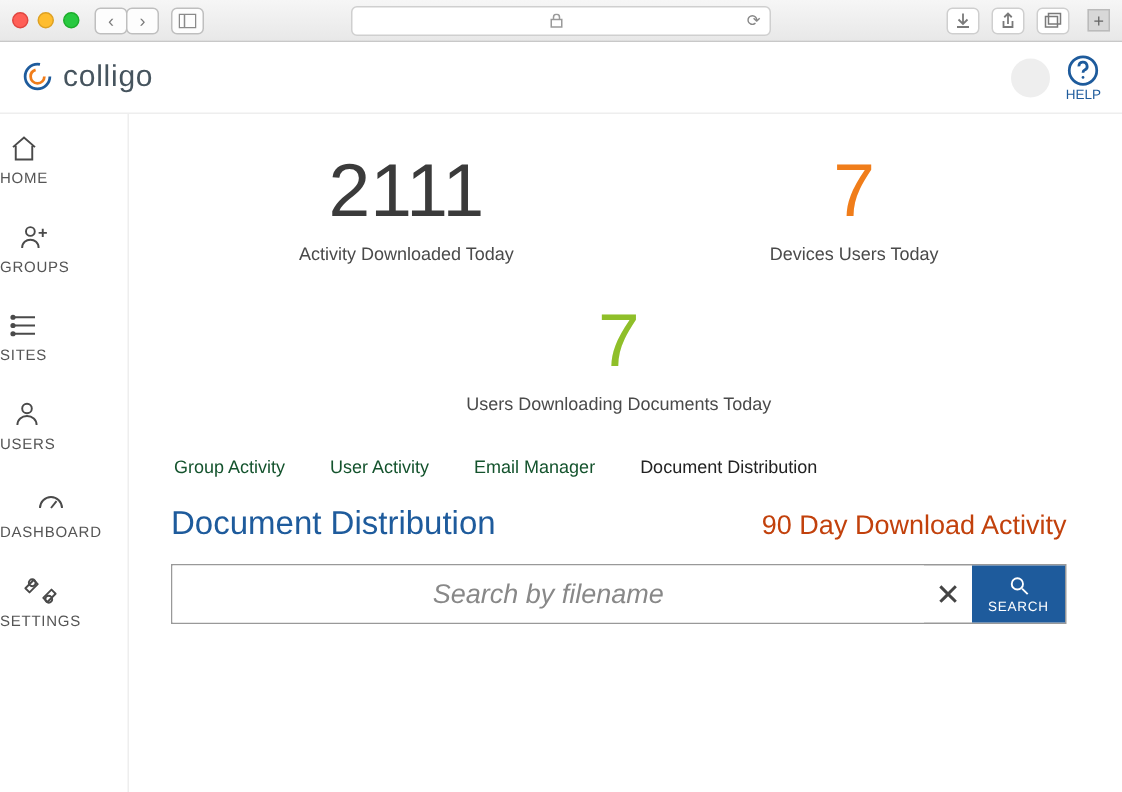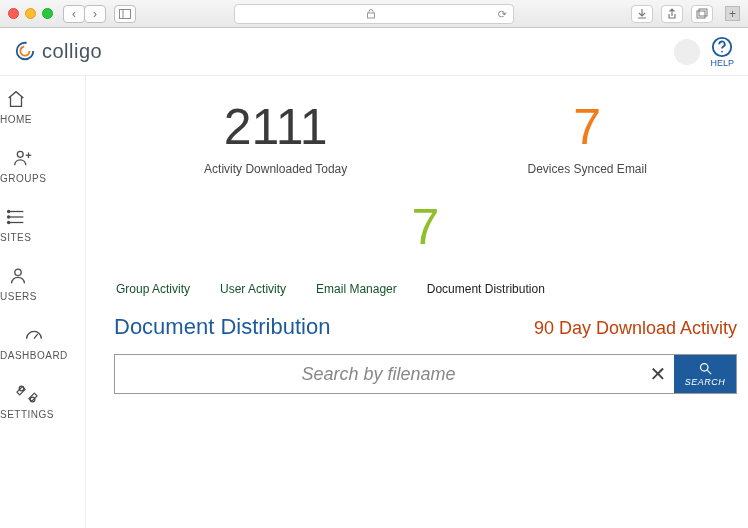--- a/index.html
+++ b/index.html
@@ -29,39 +29,39 @@
   .userblock { margin-left:auto; display:flex; align-items:center; gap:10px; }
   .user-blur { filter: blur(3px); text-align:right; font-size:10px; color:#888; line-height:12px; }
   .avatar { width:26px; height:26px; border-radius:50%; background:#eee; }
   .help { text-align:center; color:#1e5b9c; margin-left:0; font-size:9px; }
   .help svg { width:22px; height:22px; display:block; margin:0 auto; }
   
   .wrap { display:flex; height:calc(528px - 28px - 48px); }
   .sidebar { width:86px; border-right:1px solid #eee; padding-top:12px; display:flex; flex-direction:column; align-items:flex-start; gap:22px; }
   .side-item { display:flex; flex-direction:column; align-items:center; gap:4px; color:#555; font-size:10px; letter-spacing:0.5px; cursor:pointer; }
   .side-item svg { width:22px; height:22px; stroke:#4a4a4a; fill:none; stroke-width:1.4; }
-  .main { flex:1; padding:18px 11px 0 28px; overflow:auto; }
+  .main { flex:1; padding:18px 37px 0 28px; overflow:auto; }
   .stats-row { display:flex; justify-content:space-around; margin-top:4px; }
   .stat { text-align:center; }
   .stat .num { font-size:50px; font-weight:300; color:#3b3b3b; }
   .stat.orange .num { color:#f07d1a; }
   .stat.green .num { color:#8fbf29; }
   .stat .lbl { font-size:12px; color:#4a4a4a; margin-top:6px; }
   .stat-center { text-align:center; margin-top:22px; }
   .tabs { display:flex; gap:30px; margin-top:26px; font-size:12px; padding-left:2px; }
   .tabs .tab { color:#14532d; cursor:pointer; }
   .tabs .tab.active { color:#222; }
   .section-row { display:flex; justify-content:space-between; align-items:baseline; margin-top:18px;}
   .section-title { font-size:22px; color:#1e5b9c; font-weight:400; }
   .section-sub { font-size:18px; color:#c2410c; font-weight:400; }
   .searchbar { display:flex; margin-top:14px; height:40px; border:1px solid #999; }
   .searchbar input { flex:1; border:none; padding:0 12px; font-size:18px; color:#333; outline:none; font-style:italic;text-align:center; }
   .searchbar input::placeholder { color:#888; font-style:italic; }
   .clearx { width:32px; display:flex; align-items:center; justify-content:center; font-size:20px; color:#444; cursor:pointer; }
-  .searchbtn { width:62px; background:#1e5b9c; color:#fff; display:flex; flex-direction:column; align-items:center; justify-content:center; gap:1px; font-size:9px; letter-spacing:0.5px; cursor:pointer;font-style:italic; }
+  .searchbtn { width:62px; background:#1e5b9c; color:#fff; display:flex; flex-direction:column; align-items:center; justify-content:center; gap:1px; font-size:9px; letter-spacing:0.5px; cursor:pointer; }
   .searchbtn svg { width:15px; height:15px; }
 </style>
 </head>
 <body>
 
 <div class="browser-chrome">
   <div class="traffic">
     <div class="dot red"></div>
     <div class="dot yellow"></div>
     <div class="dot green"></div>
@@ -186,27 +186,28 @@
   </div>
 
   <div class="main">
     <div class="stats-row">
       <div class="stat">
         <div class="num">2111</div>
         <div class="lbl">Activity Downloaded Today</div>
       </div>
       <div class="stat orange">
         <div class="num">7</div>
-        <div class="lbl">Devices Synced Email</div>
+        <div class="lbl">Devices Users Today</div>
       </div>
     </div>
 
     <div class="stat-center">
       <div class="stat green" style="display:inline-block;">
         <div class="num">7</div>
+        <div class="lbl">Users Downloading Documents Today</div>
       </div>
     </div>
 
     <div class="tabs">
       <div class="tab">Group Activity</div>
       <div class="tab">User Activity</div>
       <div class="tab">Email Manager</div>
       <div class="tab active">Document Distribution</div>
     </div>
 

